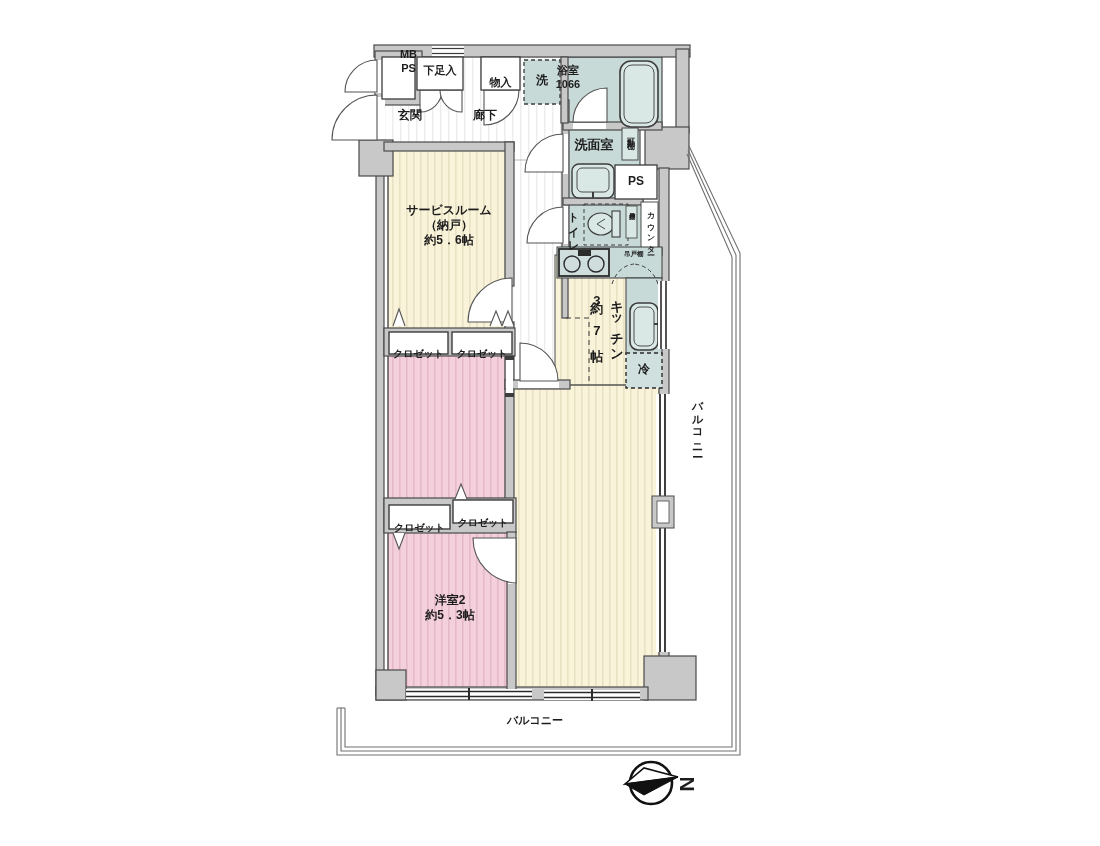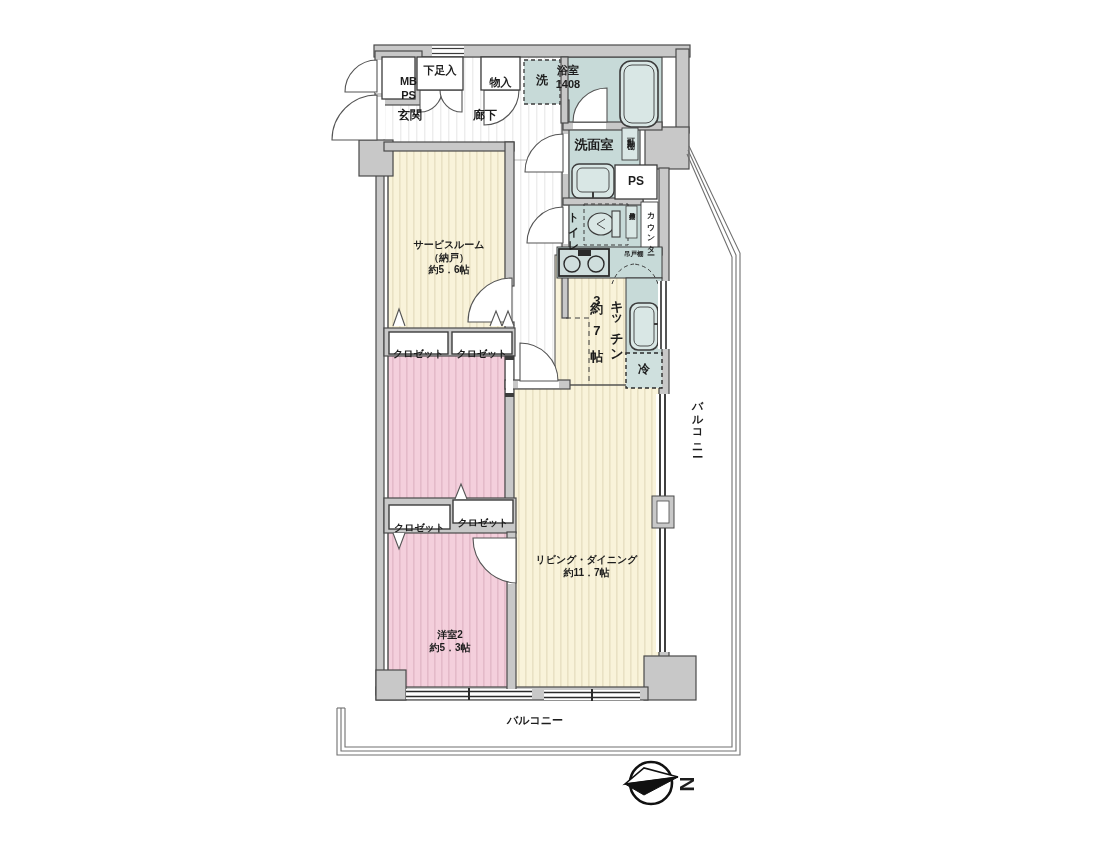--- a/index.html
+++ b/index.html
@@ -3,21 +3,21 @@
 <meta charset="utf-8">
 <style>
   html,body{margin:0;padding:0;background:#ffffff;}
   #stage{position:relative;width:1100px;height:846px;background:#ffffff;overflow:hidden;
          font-family:"Liberation Sans",sans-serif;color:#1d1d1d;}
   #plan-svg{position:absolute;left:0;top:0;}
   .lbl{position:absolute;color:#1d1d1d;white-space:nowrap;line-height:1.25;
        font-family:"Liberation Sans",sans-serif;}
   .ctr{text-align:center;}
   .v{writing-mode:vertical-rl;text-orientation:upright;letter-spacing:2px;}
-  .s14{font-size:10px;font-weight:600;margin-top:36px;}
+  .s14{font-size:12px;font-weight:600;}
   .s13{font-size:13px;font-weight:600;}
   .s12{font-size:12px;font-weight:600;}
   .s11{font-size:11px;font-weight:600;}
   .s10{font-size:10px;font-weight:600;margin-top:12px;}
   .s8{font-size:8px;font-weight:600;}
   .s6{font-size:6.5px;font-weight:600;letter-spacing:0;}
   .north{font-size:21px;font-weight:700;transform:rotate(90deg);}
   .kv{display:flex;flex-direction:row-reverse;gap:4px;}
   .kv span{writing-mode:vertical-rl;text-orientation:upright;font-size:13px;font-weight:600;letter-spacing:1px;}
 </style>
@@ -212,30 +212,30 @@
     <path d="M345,708 L337,708"></path>
   </g>
 
   <g>
     <circle cx="651" cy="783" r="21" fill="none" stroke="#111111" stroke-width="2.6"></circle>
     <path d="M625,784 L678,777 L644,768 Z" fill="#ffffff" stroke="#111111" stroke-width="1.6"></path>
     <path d="M625,784 L678,777 L644,795 Z" fill="#111111" stroke="#111111" stroke-width="1"></path>
   </g>
 </svg>
 
-<div class="lbl ctr s11" style="left:383px;top:75px;width:51px;">
+<div class="lbl ctr s11" style="left:383px;top:48px;width:51px;">
   <div>MB</div>
       <div>PS</div>
 </div>
 <div class="lbl ctr s11" style="left:417px;top:64px;width:46px;">下足入</div>
 <div class="lbl ctr s11" style="left:481px;top:64px;width:39px;margin-top:12px;">物入</div>
 <div class="lbl ctr s12" style="left:524px;top:73px;width:36px;">洗</div>
 <div class="lbl ctr s11" style="left:546px;top:64px;width:44px;">
   <div>浴室</div>
-      <div>1408</div>
+      <div>1066</div>
 </div>
 <div class="lbl ctr s12" style="left:388px;top:108px;width:44px;">玄関</div>
 <div class="lbl ctr s12" style="left:463px;top:108px;width:44px;">廊下</div>
 <div class="lbl ctr s13" style="left:566px;top:137px;width:56px;">洗面室</div>
 <div class="lbl v s8" style="left:625px;top:131px;height:28px;">可動棚</div>
 <div class="lbl ctr s12" style="left:620px;top:174px;width:32px;">PS</div>
 <div class="lbl v s11" style="left:566px;top:204px;height:46px;">トイレ</div>
 <div class="lbl v s6" style="left:628px;top:208px;height:28px;">吊戸棚</div>
 <div class="lbl v s8" style="left:645px;top:206px;height:42px;">カウンター</div>
 <div class="lbl s6" style="left:624px;top:250px;">吊戸棚</div>
@@ -250,21 +250,17 @@
   <div>約5．6帖</div>
 </div>
 <div class="lbl ctr s10" style="left:389px;top:336px;width:59px;">クロゼット</div>
 <div class="lbl ctr s10" style="left:452px;top:336px;width:60px;">クロゼット</div>
 <div class="lbl ctr s10" style="left:389px;top:510px;width:61px;">クロゼット</div>
 <div class="lbl ctr s10" style="left:453px;top:505px;width:60px;">クロゼット</div>
 <div class="lbl ctr s14" style="left:388px;top:593px;width:124px;">
   <div>洋室2</div>
       <div>約5．3帖</div>
 </div>
-<div class="lbl ctr s14" style="left:513px;top:518px;width:147px;">
-  <div>リビング・ダイニング</div>
-      <div>約11．7帖</div>
-</div>
 <div class="lbl v s11" style="left:690px;top:393px;height:84px;">バルコニー</div>
 <div class="lbl ctr s11" style="left:495px;top:714px;width:80px;">バルコニー</div>
 <div class="lbl north" style="left:679px;top:771px;">N</div>
 
 </div>
 
 </body></html>

